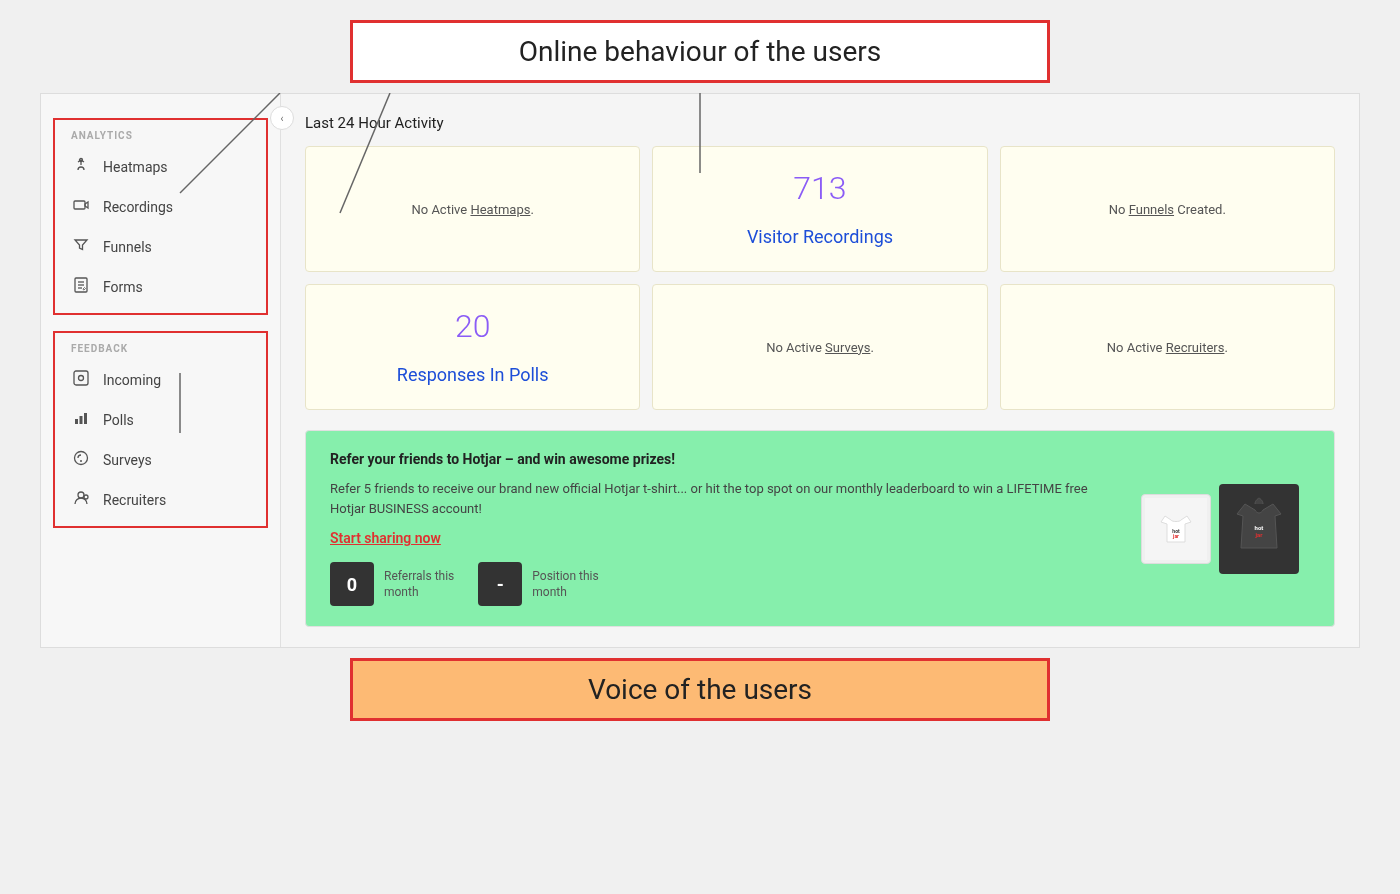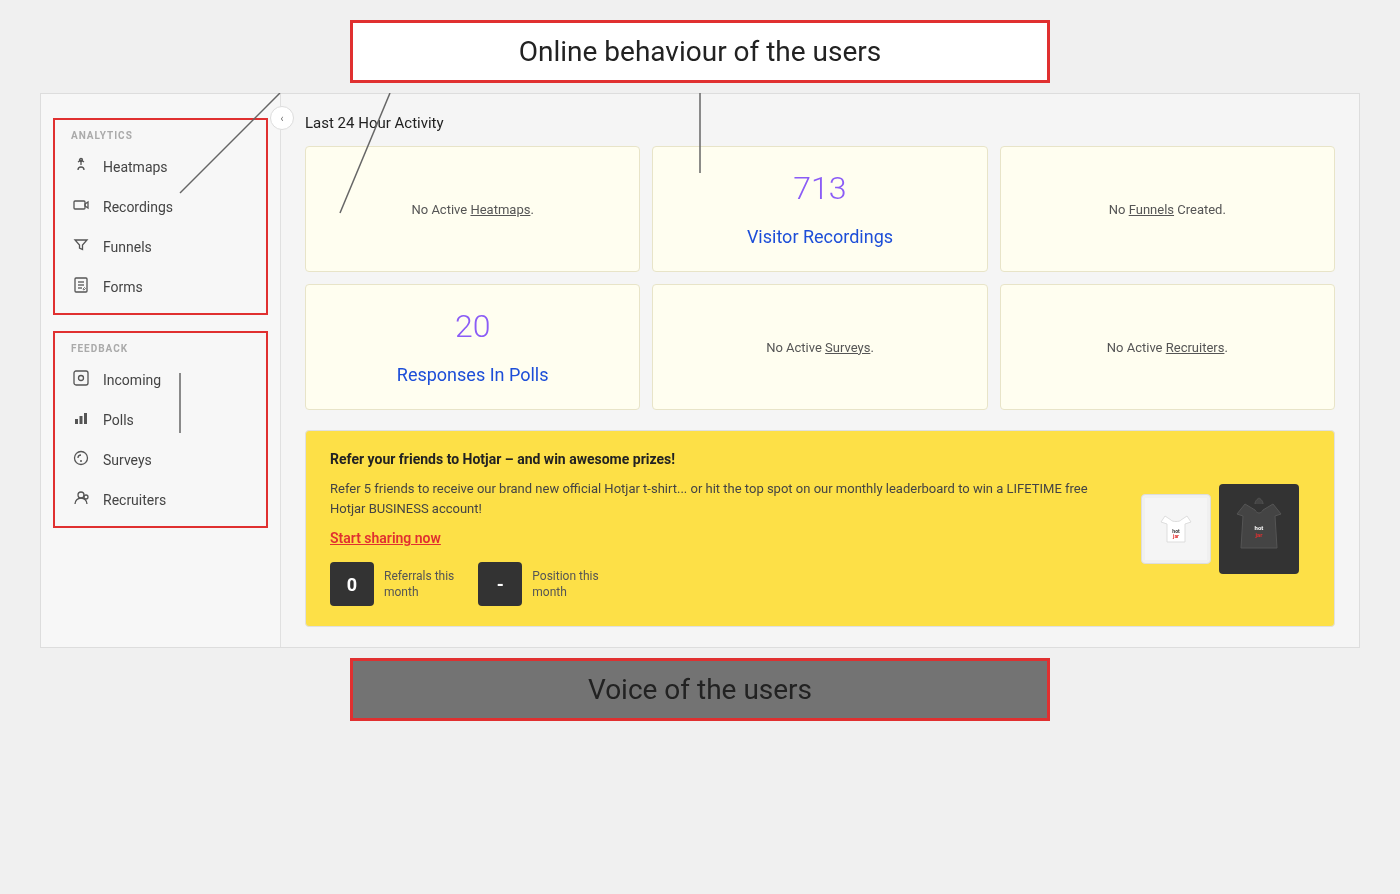--- a/index.html
+++ b/index.html
@@ -163,21 +163,21 @@
       font-size: 13px;
       color: #555;
     }
     .stat-text a {
       color: #555;
       text-decoration: underline;
     }
 
     
     .referral-box {
-      background: #fde047;
+      background: #86efac;
       border: 1px solid #e0e0e0;
       border-radius: 4px;
       padding: 20px 24px;
       display: flex;
       gap: 20px;
       position: relative;
     }
 
     .referral-content {
       flex: 1;
@@ -280,21 +280,21 @@
       color: white;
       font-weight: 700;
       text-align: center;
     }
 
     
     .annotation-box-bottom {
       border: 3px solid #e03030;
       padding: 12px 40px;
       margin-top: 10px;
-      background: #737373;
+      background: #fdba74;
       width: 700px;
       text-align: center;
       font-size: 28px;
       color: #222;
       font-weight: 400;
     }
 
     .wrapper {
       display: flex;
       flex-direction: column;

